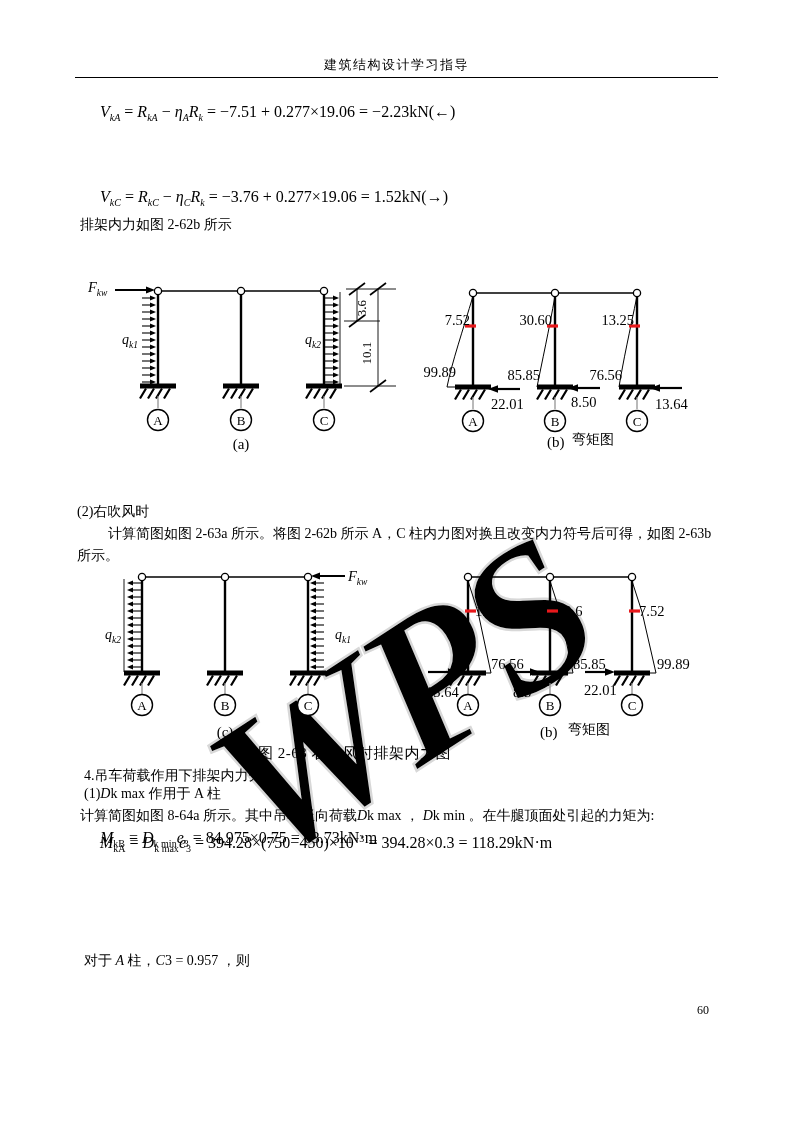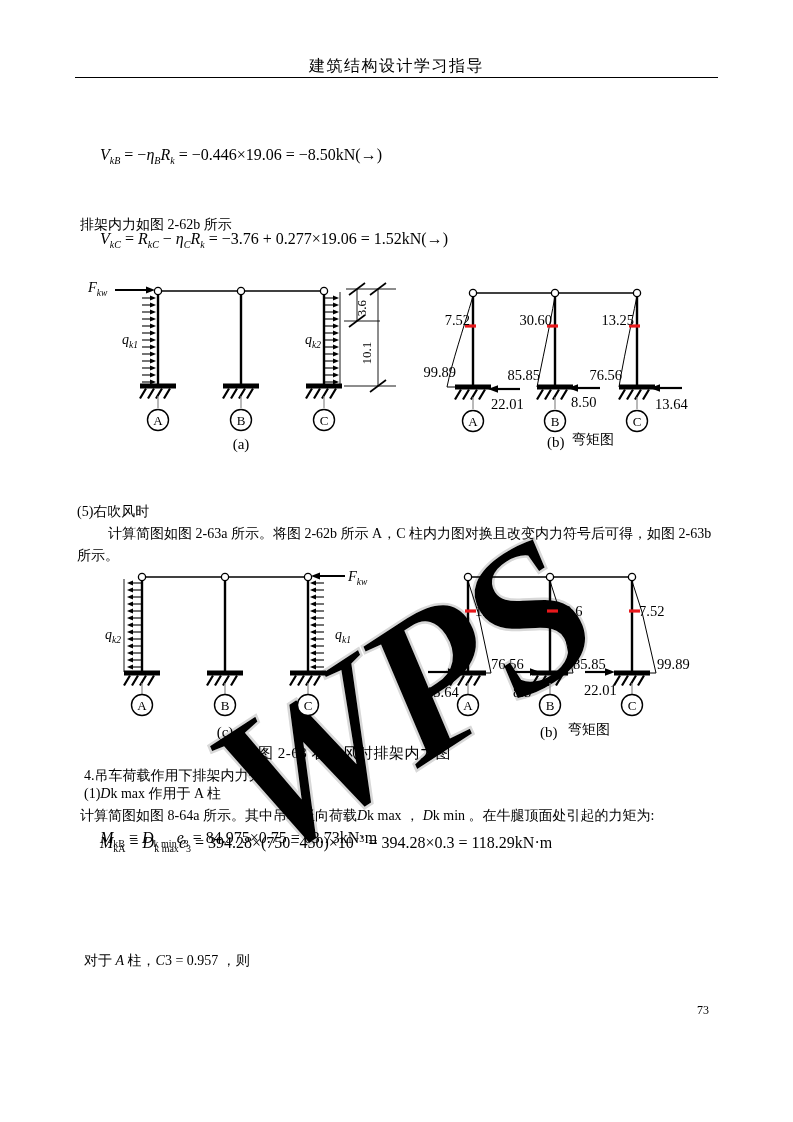--- a/index.html
+++ b/index.html
@@ -1,21 +1,21 @@
 <!DOCTYPE html>
 <html><head>
 <meta charset="utf-8">
 <style>
   html,body{margin:0;padding:0;background:#fff;}
   .page{position:relative;width:793px;height:1122px;background:#ffffff;overflow:hidden;
         font-family:"Liberation Serif",serif;color:#000;}
   .t{position:absolute;white-space:pre;}
   .cjk{font-size:14px;}
   .cap{font-size:15px;letter-spacing:.5px;}
-  .hdr{position:absolute;top:56px;left:0;width:100%;text-align:center;font-size:16px;letter-spacing:1.5px;font-family:Liberation Mono, monospace;}
+  .hdr{position:absolute;top:56px;left:0;width:100%;text-align:center;font-size:13px;letter-spacing:1.5px;font-family:Liberation Mono, monospace;}
   .hrule{position:absolute;top:77px;left:75px;width:643px;border-top:1.6px solid #000;height:0;}
   .eq{font-size:16px;white-space:pre;}
   .eq .it,.it{font-style:italic;}
   .eq .sb{font-size:10px;vertical-align:-4px;}
   .eq .sp{font-size:10px;vertical-align:6px;}
   .pgnum{position:absolute;top:1003px;left:697px;font-size:12px;}
   svg{position:absolute;overflow:visible;}
   svg text{font-family:"Liberation Serif",serif;fill:#000;}
   .wm{left:0;top:0;pointer-events:none;}
 </style>
@@ -24,22 +24,22 @@
 
 <div class="page">
 
   <svg class="wm" width="793" height="1122" viewBox="0 0 793 1122">
     <text x="135" y="785" transform="rotate(-33 340 600)" font-size="205" font-style="italic" font-weight="bold" fill="none" stroke="#d8d8d8" stroke-width="2.5" letter-spacing="-6" font-family="Liberation Sans, sans-serif">WPS</text>
   </svg>
 
   <div class="hdr">建筑结构设计学习指导</div>
   <div class="hrule"></div>
 
-  <div class="t eq" style="top:146px;left:100px;"><span class="it">V</span><span class="sb it">kB</span><span> = −</span><span class="it">η</span><span class="sb it">B</span><span class="it">R</span><span class="sb it">k</span><span> = −0.446×19.06 = −8.50kN(→)</span></div>
-  <div class="t eq" style="top:188px;left:100px;margin-top:42px;"><span class="it">V</span><span class="sb it">kC</span><span> = </span><span class="it">R</span><span class="sb it">kC</span><span> − </span><span class="it">η</span><span class="sb it">C</span><span class="it">R</span><span class="sb it">k</span><span> = −3.76 + 0.277×19.06 = 1.52kN(→)</span></div>
+  <div class="t eq" style="top:103px;left:100px;"><span class="it">V</span><span class="sb it">kA</span><span> = </span><span class="it">R</span><span class="sb it">kA</span><span> − </span><span class="it">η</span><span class="sb it">A</span><span class="it">R</span><span class="sb it">k</span><span> = −7.51 + 0.277×19.06 = −2.23kN(←)</span></div>
+  <div class="t eq" style="top:188px;left:100px;"><span class="it">V</span><span class="sb it">kC</span><span> = </span><span class="it">R</span><span class="sb it">kC</span><span> − </span><span class="it">η</span><span class="sb it">C</span><span class="it">R</span><span class="sb it">k</span><span> = −3.76 + 0.277×19.06 = 1.52kN(→)</span></div>
   <div class="t cjk" style="top:216px;left:80px;">排架内力如图 2-62b 所示</div>
 
   <svg style="left:70px;top:266px;" width="335" height="190" viewBox="70 266 335 190">
     <defs>
       <g id="a-la">
           <line x1="0" y1="0" x2="10" y2="0" stroke="#000" stroke-width="1.1"></line>
           <path d="M14,0 L8,-2.6 L8,2.6 Z" fill="#000"></path>
         </g>
       <g id="a-sup">
           <line x1="-18" y1="0" x2="18" y2="0" stroke="#000" stroke-width="5"></line>
@@ -187,21 +187,21 @@
       <circle cx="555" cy="421" r="10.5" fill="#fff" stroke="#000" stroke-width="1.4"></circle>
         <text x="555" y="425.5" text-anchor="middle" font-size="13">B</text>
       <circle cx="637" cy="421" r="10.5" fill="#fff" stroke="#000" stroke-width="1.4"></circle>
         <text x="637" y="425.5" text-anchor="middle" font-size="13">C</text>
     </g>
     <text x="547" y="447" font-size="15">(b)</text>
     <text x="572" y="444" font-size="14">弯矩图</text>
   </svg>
 
 
-  <div class="t cjk" style="top:503px;left:77px;">(5)右吹风时</div>
+  <div class="t cjk" style="top:503px;left:77px;">(2)右吹风时</div>
   <div class="t cjk" style="top:525px;left:108px;">计算简图如图 2-63a 所示。将图 2-62b 所示 A，C 柱内力图对换且改变内力符号后可得，如图 2-63b</div>
   <div class="t cjk" style="top:547px;left:77px;">所示。</div>
 
   <svg style="left:85px;top:556px;" width="310" height="192" viewBox="85 556 310 192">
     <defs>
       <g id="c-la">
           <line x1="0" y1="0" x2="-10" y2="0" stroke="#000" stroke-width="1.1"></line>
           <path d="M-14,0 L-8,-2.6 L-8,2.6 Z" fill="#000"></path>
         </g>
       <g id="c-sup">
@@ -335,14 +335,14 @@
 
   <div class="t cjk" style="top:767px;left:84px;text-align:right;">4.吊车荷载作用下排架内力分析</div>
   <div class="t cjk" style="top:785px;left:84px;font-size:14px;"><span>(1)</span><span class="it">D</span><span class="sb">k max</span><span> 作用于 A 柱</span></div>
   <div class="t cjk" style="top:807px;left:80px;"><span>计算简图如图 8-64a 所示。其中吊车竖向荷载</span><span class="it">D</span><span class="sb">k max</span><span> ， </span><span class="it">D</span><span class="sb">k min</span><span> 。在牛腿顶面处引起的力矩为:</span></div>
 
   <div class="t eq" style="top:833px;left:100px;"><span class="it">M</span><span class="sb">kA</span><span> = </span><span class="it">D</span><span class="sb">k max</span><span class="it">e</span><span class="sb">3</span><span> = 394.28×(750−450)×10</span><span class="sp">−3</span><span> = 394.28×0.3 = 118.29kN·m</span></div>
   <div class="t eq" style="top:829px;left:100px;"><span class="it">M</span><span class="sb">kB</span><span> = </span><span class="it">D</span><span class="sb">k min</span><span class="it">e</span><span class="sb">3</span><span> = 84.975×0.75 = 63.73kN·m</span></div>
 
   <div class="t cjk" style="top:952px;left:84px;text-align:center;"><span>对于 </span><span class="it">A</span><span> 柱，</span><span class="it">C</span><span class="sb">3</span><span> = 0.957 ，则</span></div>
 
-  <div class="pgnum">73</div>
+  <div class="pgnum">60</div>
 </div>
 
 </body></html>

